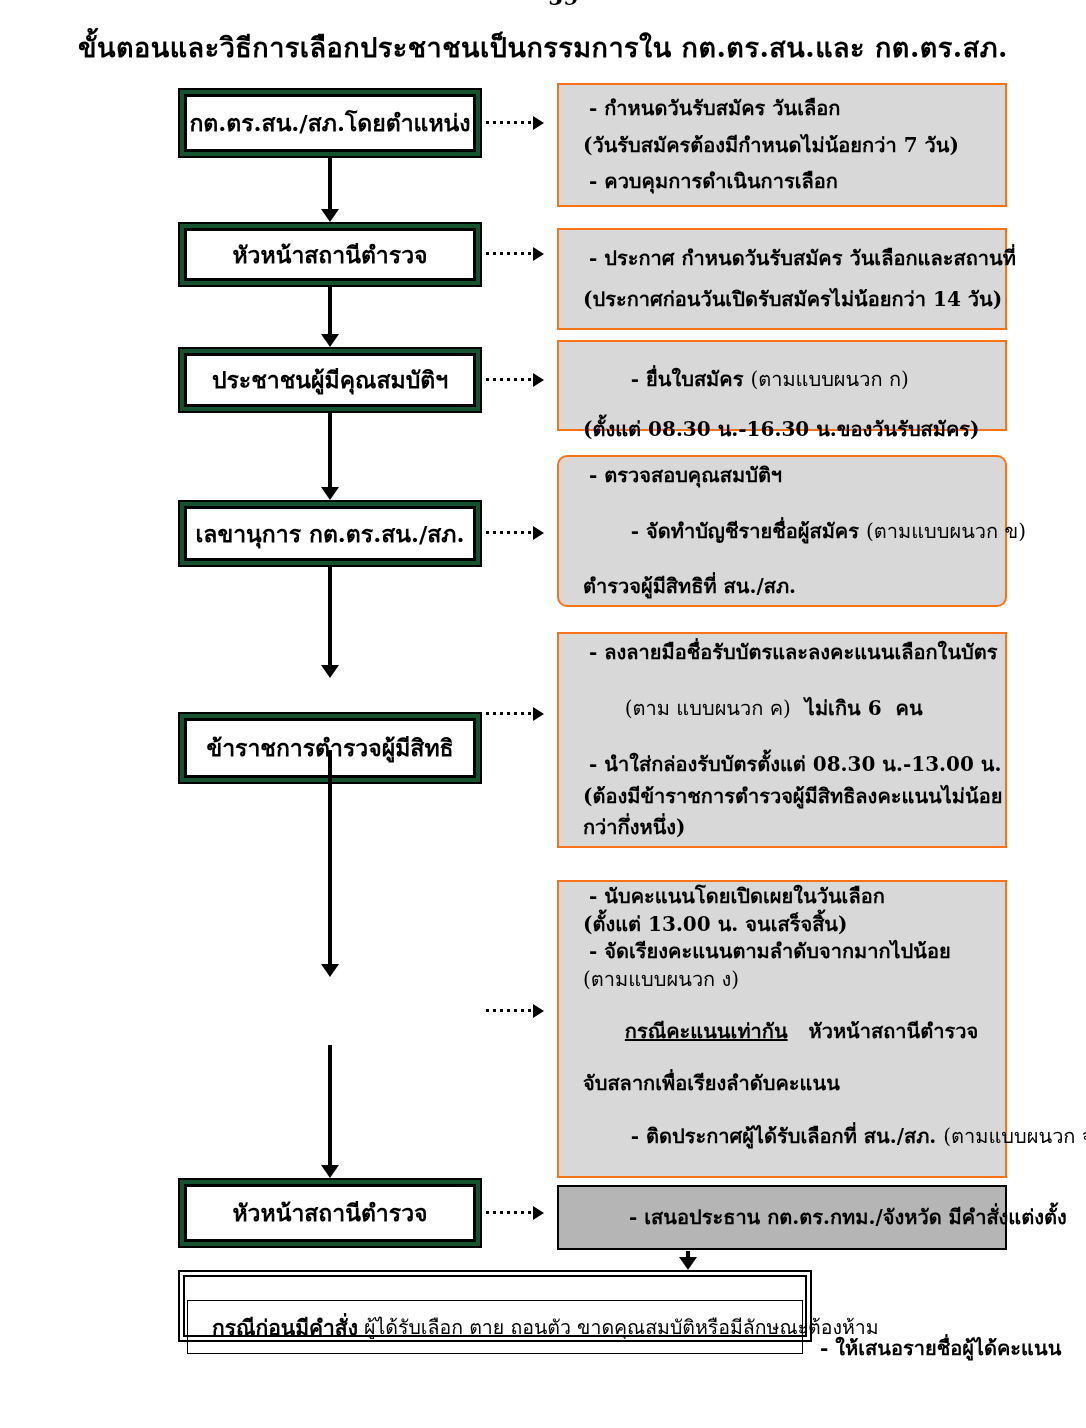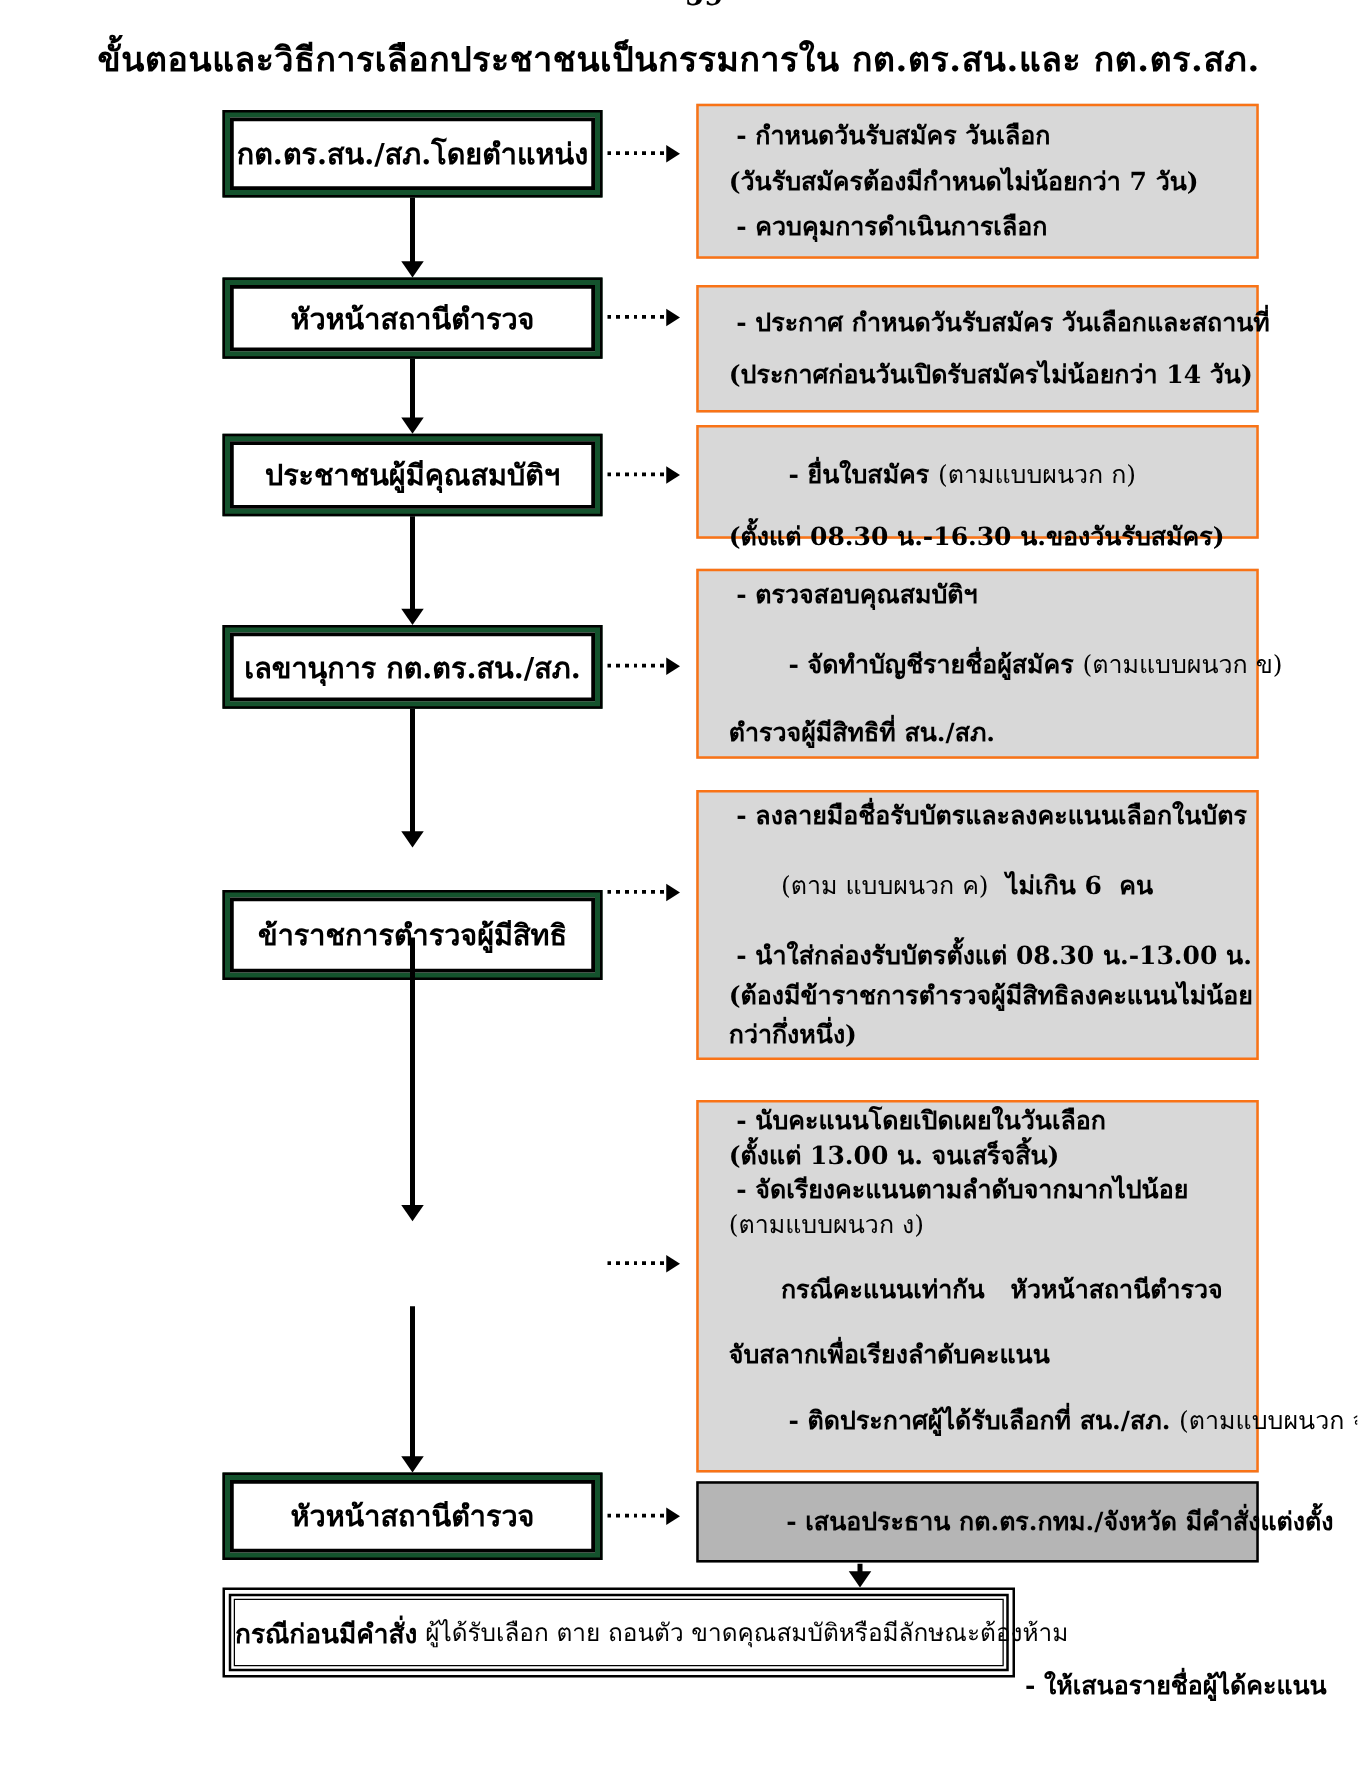--- a/index.html
+++ b/index.html
@@ -68,39 +68,39 @@
   .gbox {
     position:absolute; left:557px; width:450px;
     background:#d8d8d8; border:2px solid #f97316;
     display:flex; flex-direction:column; justify-content:space-evenly;
     font-weight:bold; font-size:20px;
   }
   .gbox.dark { background:#b5b5b5; border:2px solid #000;padding-left:40px; }
   .gline { white-space:pre; padding-left:30px; line-height:1.25; }
   .gline.indent { padding-left:24px; }
   .seg-regular { font-weight:normal; }
-  .seg-underline { }
+  .seg-underline { text-decoration:underline; }
   #g1 { top:83px;   height:124px; }
   #g2 { top:228px;  height:102px; }
   #g3 { top:340px;  height:91px; }
-  #g4 { top:455px;  height:152px; }
+  #g4 { top:455px;  height:152px;border-radius:10px; }
   #g5 { top:632px;  height:216px; }
   #g6 { top:880px;  height:298px; }
   #g7 { top:1185px; height:65px; }
 
   
   .bbox {
     position:absolute; left:178px; top:1270px; width:634px; height:72px;
     border:2px solid #000; padding:3px; background:#fff;
   }
   .bbox .mid { border:2px solid #000; width:100%; height:100%; padding:2px; }
   .bbox .in {
     border:1px solid #000; width:100%; height:100%;
-    display:flex; align-items:center; padding-left:0;
-    font-size:19.5px; white-space:pre;
+    display:flex; align-items:center; padding-left:24px;
+    font-size:19.5px; white-space:pre;margin-top:21px;
   }
   .bbox .lead { font-weight:bold; font-size:21px; }
   .side-note {
     position:absolute; left:820px; top:1284px; width:250px;
     font-weight:bold; font-size:20px; white-space:pre;
   }
   .side-note .l2 { padding-left:16px; margin-top:12px; }
 </style>
 </head>
 <body>

